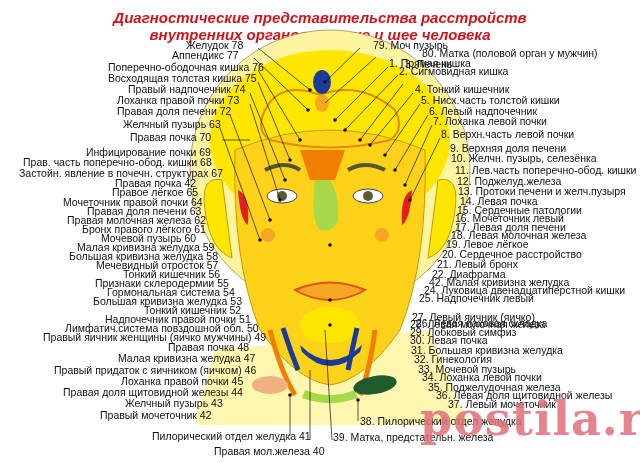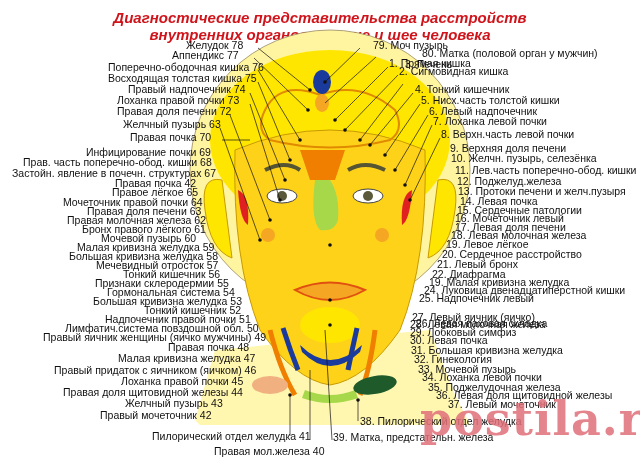--- a/index.html
+++ b/index.html
@@ -127,21 +127,21 @@
     <div class="lbl left" style="left: 172px; top: 50px;">Аппендикс 77</div>
     <div class="lbl left" style="left: 108px; top: 62px;">Поперечно-ободочная кишка 76</div>
     <div class="lbl left" style="left: 108px; top: 73px;">Восходящая толстая кишка 75</div>
     <div class="lbl left" style="left: 128px; top: 84px;">Правый надпочечник 74</div>
     <div class="lbl left" style="left: 117px; top: 95px;">Лоханка правой почки 73</div>
     <div class="lbl left" style="left: 117px; top: 106px;">Правая доля печени 72</div>
     <div class="lbl left" style="left: 123px; top: 119px;">Желчный пузырь 63</div>
     <div class="lbl left" style="left: 130px; top: 132px;">Правая почка 70</div>
     <div class="lbl left" style="left: 86px; top: 147px;">Инфицирование почки 69</div>
     <div class="lbl left" style="left: 23px; top: 157px;">Прав. часть поперечно-обод. кишки 68</div>
-    <div class="lbl left" style="left: 12px; top: 168px;">Застойн. явление в почечн. структурах 67</div>
+    <div class="lbl left" style="left: 19px; top: 168px;">Застойн. явление в почечн. структурах 67</div>
     <div class="lbl left" style="left: 115px; top: 178px;">Правая почка 42</div>
     <div class="lbl left" style="left: 112px; top: 187px;">Правое лёгкое 65</div>
     <div class="lbl left" style="left: 63px; top: 197px;">Мочеточник правой почки 64</div>
     <div class="lbl left" style="left: 87px; top: 206px;">Правая доля печени 63</div>
     <div class="lbl left" style="left: 67px; top: 215px;">Правая молочная железа 62</div>
     <div class="lbl left" style="left: 82px; top: 224px;">Бронх правого лёгкого 61</div>
     <div class="lbl left" style="left: 101px; top: 233px;">Мочевой пузырь 60</div>
     <div class="lbl left" style="left: 77px; top: 242px;">Малая кривизна желудка 59</div>
     <div class="lbl left" style="left: 69px; top: 251px;">Большая кривизна желудка 58</div>
     <div class="lbl left" style="left: 96px; top: 260px;">Мечевидный отросток 57</div>
@@ -181,21 +181,21 @@
     <div class="lbl right" style="left: 458px; top: 186px;">13. Протоки печени и желч.пузыря</div>
     <div class="lbl right" style="left: 460px; top: 196px;">14. Левая почка</div>
     <div class="lbl right" style="left: 457px; top: 205px;">15. Сердечные патологии</div>
     <div class="lbl right" style="left: 455px; top: 213px;">16. Мочеточник левый</div>
     <div class="lbl right" style="left: 455px; top: 222px;">17. Левая доля печени</div>
     <div class="lbl right" style="left: 451px; top: 230px;">18. Левая молочная железа</div>
     <div class="lbl right" style="left: 446px; top: 239px;">19. Левое лёгкое</div>
     <div class="lbl right" style="left: 442px; top: 249px;">20. Сердечное расстройство</div>
     <div class="lbl right" style="left: 437px; top: 259px;">21. Левый бронх</div>
     <div class="lbl right" style="left: 432px; top: 269px;">22. Диафрагма</div>
-    <div class="lbl right" style="left: 429px; top: 277px;">19. Малая кривизна желудка</div>
+    <div class="lbl right" style="left: 429px; top: 277px;">42. Малая кривизна желудка</div>
     <div class="lbl right" style="left: 424px; top: 285px;">24. Луковица двенадцатиперстной кишки</div>
     <div class="lbl right" style="left: 419px; top: 293px;">25. Надпочечник левый</div>
     <div class="lbl right" style="left: 416px; top: 318px;">26. Левая паховая складка</div>
     <div class="lbl right" style="left: 412px; top: 312px;">27. Левый яичник (яичко)</div>
     <div class="lbl right" style="left: 410px; top: 319px;">28. Левая молочная железа</div>
     <div class="lbl right" style="left: 410px; top: 327px;">29. Лобковый симфиз</div>
     <div class="lbl right" style="left: 410px; top: 335px;">30. Левая почка</div>
     <div class="lbl right" style="left: 411px; top: 345px;">31. Большая кривизна желудка</div>
     <div class="lbl right" style="left: 414px; top: 354px;">32. Гинекология</div>
     <div class="lbl right" style="left: 418px; top: 364px;">33. Мочевой пузырь</div>

